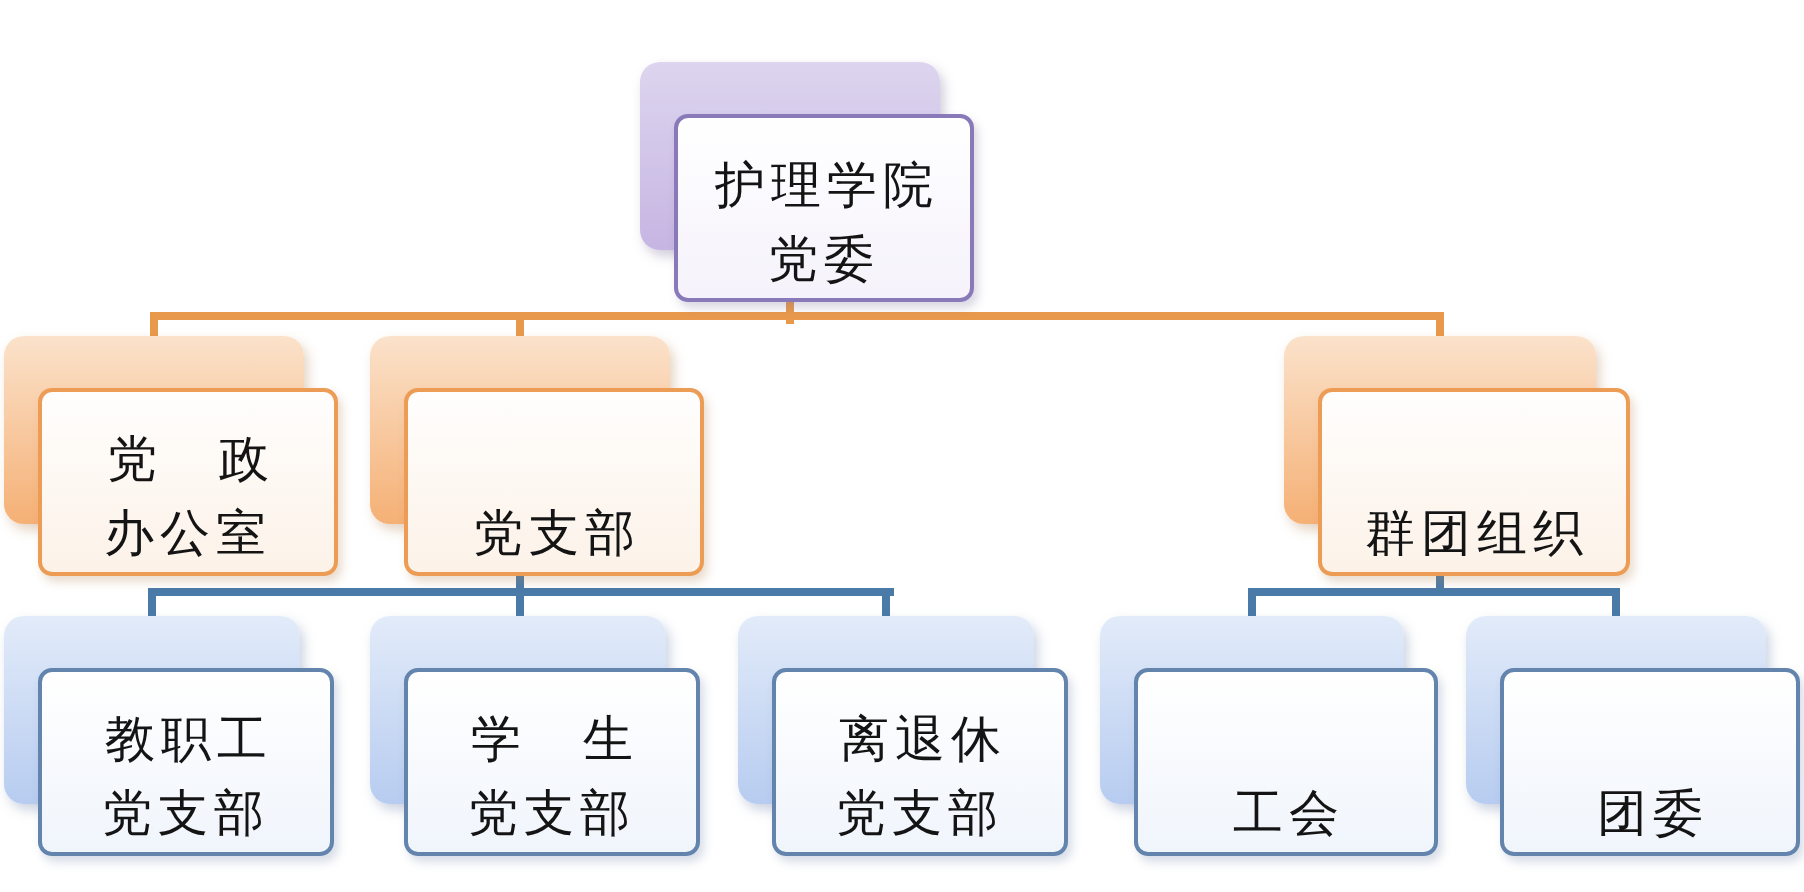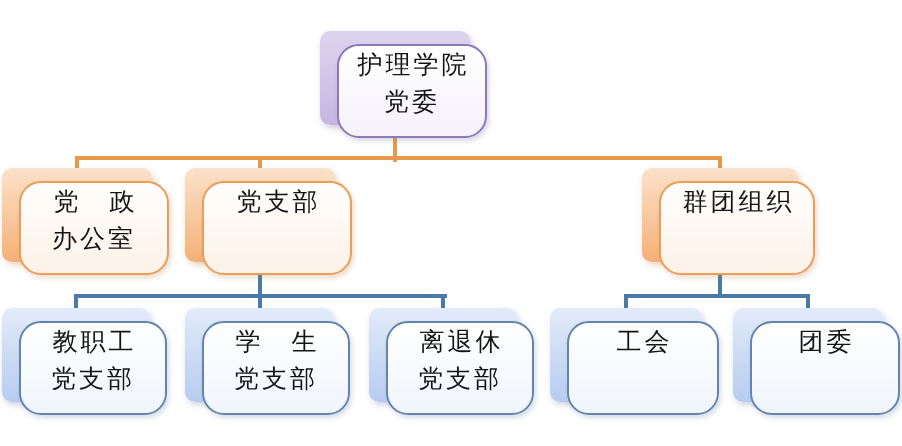--- a/index.html
+++ b/index.html
@@ -10,22 +10,22 @@
   }
 
   
   .node { position:absolute; z-index:2; --w:150px; --h:94px; }
   .back, .front {
     position:absolute; border-radius:10px;
     width:var(--w); height:var(--h);
   }
   .back { left:0; top:0; }
   .front {
-    left:17px; top:13px; border-radius:22px;
-    display:flex; align-items:flex-start; justify-content:center;
+    left:17px; top:26px; border-radius:7px;
+    display:flex; align-items:flex-end; justify-content:center;
     text-align:center; box-sizing:border-box;
   }
   .label {
     white-space:pre-line; font-size:25px; line-height:37px;
     letter-spacing:3px; text-indent:3px; color:#141414;
   }
 
   .purple .back { background:linear-gradient(#DDD5EF,#C6B5E2); box-shadow:2px 3px 6px rgba(120,110,150,.35); }
   .purple .front { background:linear-gradient(#FFFFFF,#F5F2FB); border:2px solid #8A79B8; box-shadow:2px 3px 5px rgba(120,110,150,.28); }
 

